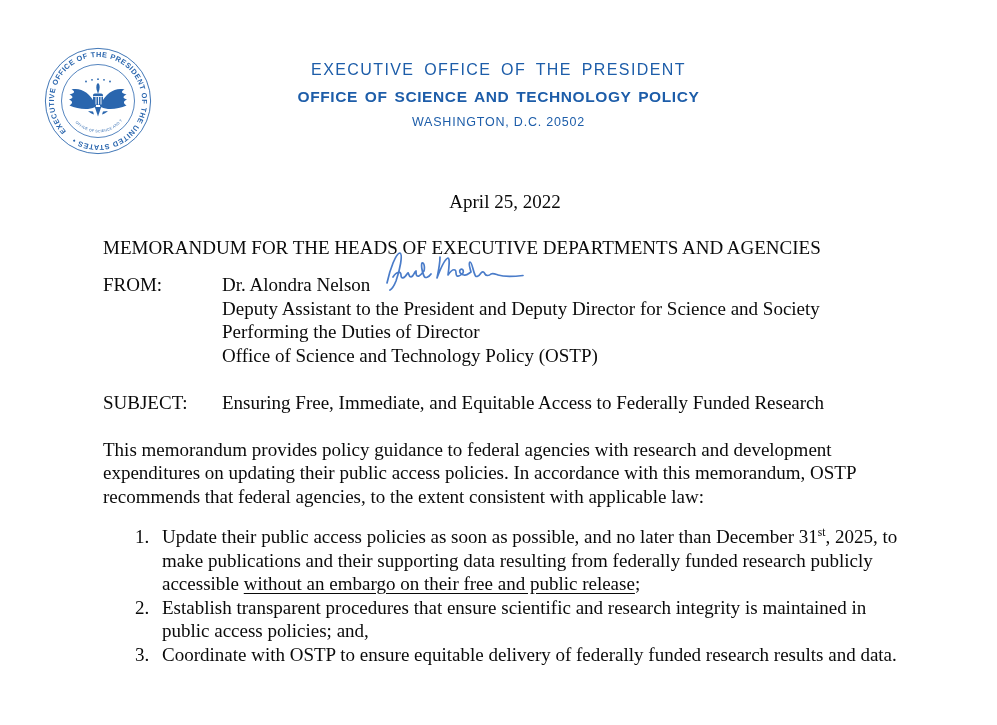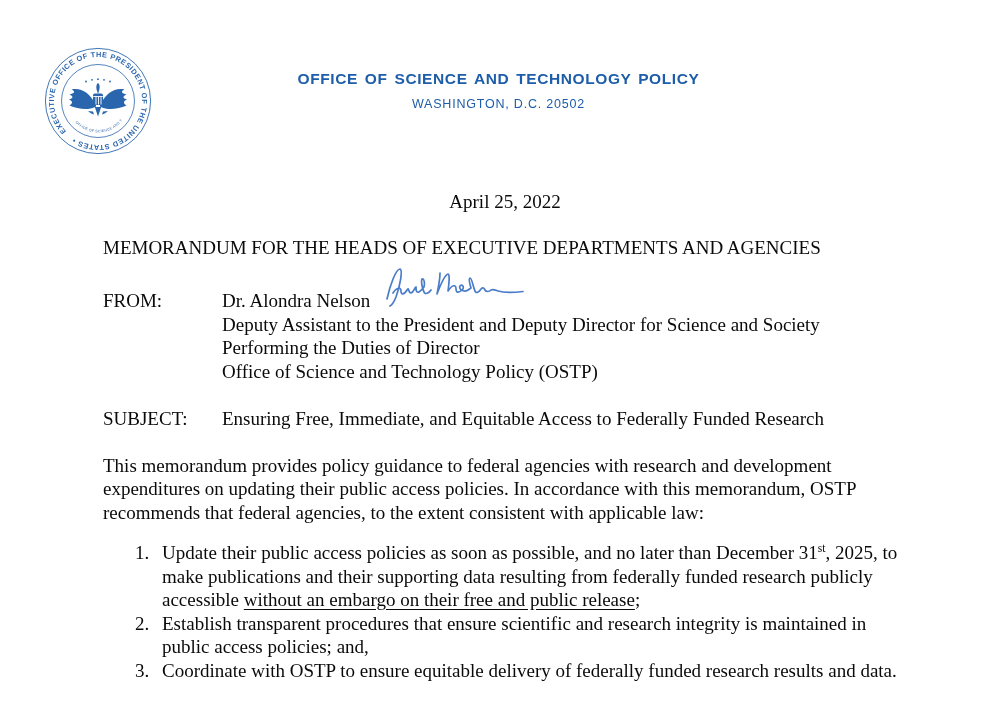--- a/index.html
+++ b/index.html
@@ -26,21 +26,21 @@
   .lh-line3 { font-size:12.5px; letter-spacing:0.8px; margin-top:9px; }
 
   
   .content {
     position:absolute; left:103px; top:190px; width:804px;
     font-size:19px; line-height:23.5px;
   }
   .date-line { text-align:center; }
   .memo-line { margin-top:22px; white-space:nowrap; }
 
-  .from-row { margin-top:30px; display:flex; position:relative; }
+  .from-row { margin-top:14px; display:flex; position:relative; }
   .label-col { width:119px; flex:none; }
   .from-body { flex:1; }
   .signature-svg {
     position:absolute; left:277px; top:-28px;
     width:150px; height:48px; pointer-events:none;
   }
 
   .subject-row { margin-top:24px; display:flex; }
 
   .intro { margin-top:23px; }
@@ -87,20 +87,21 @@
     </g>
     <g stroke="#ffffff" stroke-width="0.9">
       <line x1="52" y1="50" x2="52" y2="57.5"></line>
       <line x1="54.5" y1="50" x2="54.5" y2="57.5"></line>
       <line x1="57" y1="50" x2="57" y2="57.5"></line>
       <line x1="49.2" y1="49.5" x2="58.8" y2="49.5"></line>
     </g>
   </svg>
 
   <div class="letterhead">
+    <div class="lh-line1">EXECUTIVE OFFICE OF THE PRESIDENT</div>
     <div class="lh-line2">OFFICE OF SCIENCE AND TECHNOLOGY POLICY</div>
     <div class="lh-line3">WASHINGTON, D.C. 20502</div>
   </div>
 
   <div class="content">
 
     <div class="date-line">April 25, 2022</div>
 
     <div class="memo-line">MEMORANDUM FOR THE HEADS OF EXECUTIVE DEPARTMENTS AND AGENCIES</div>
 

